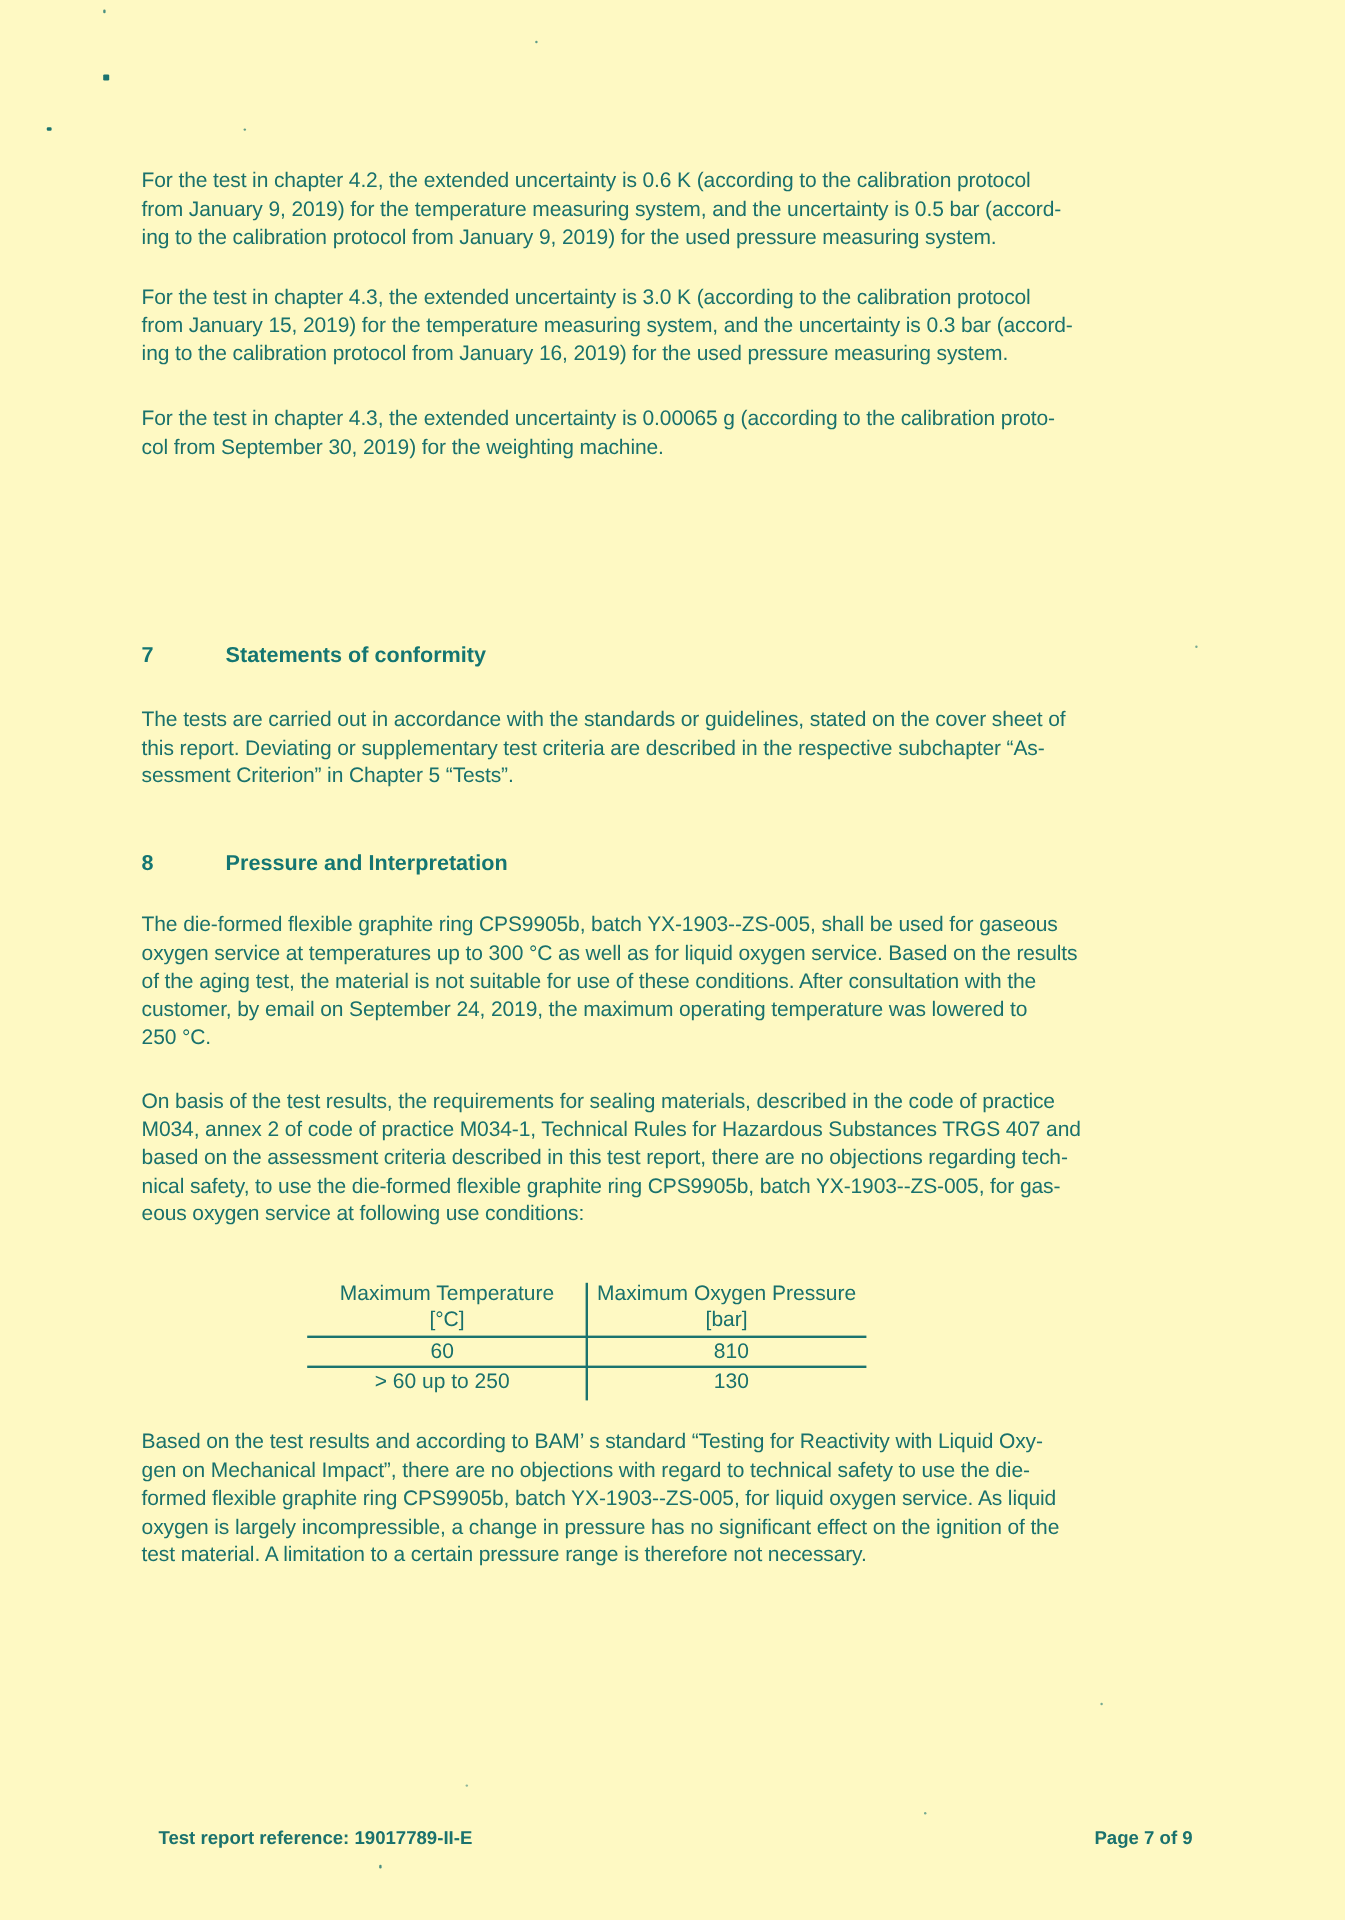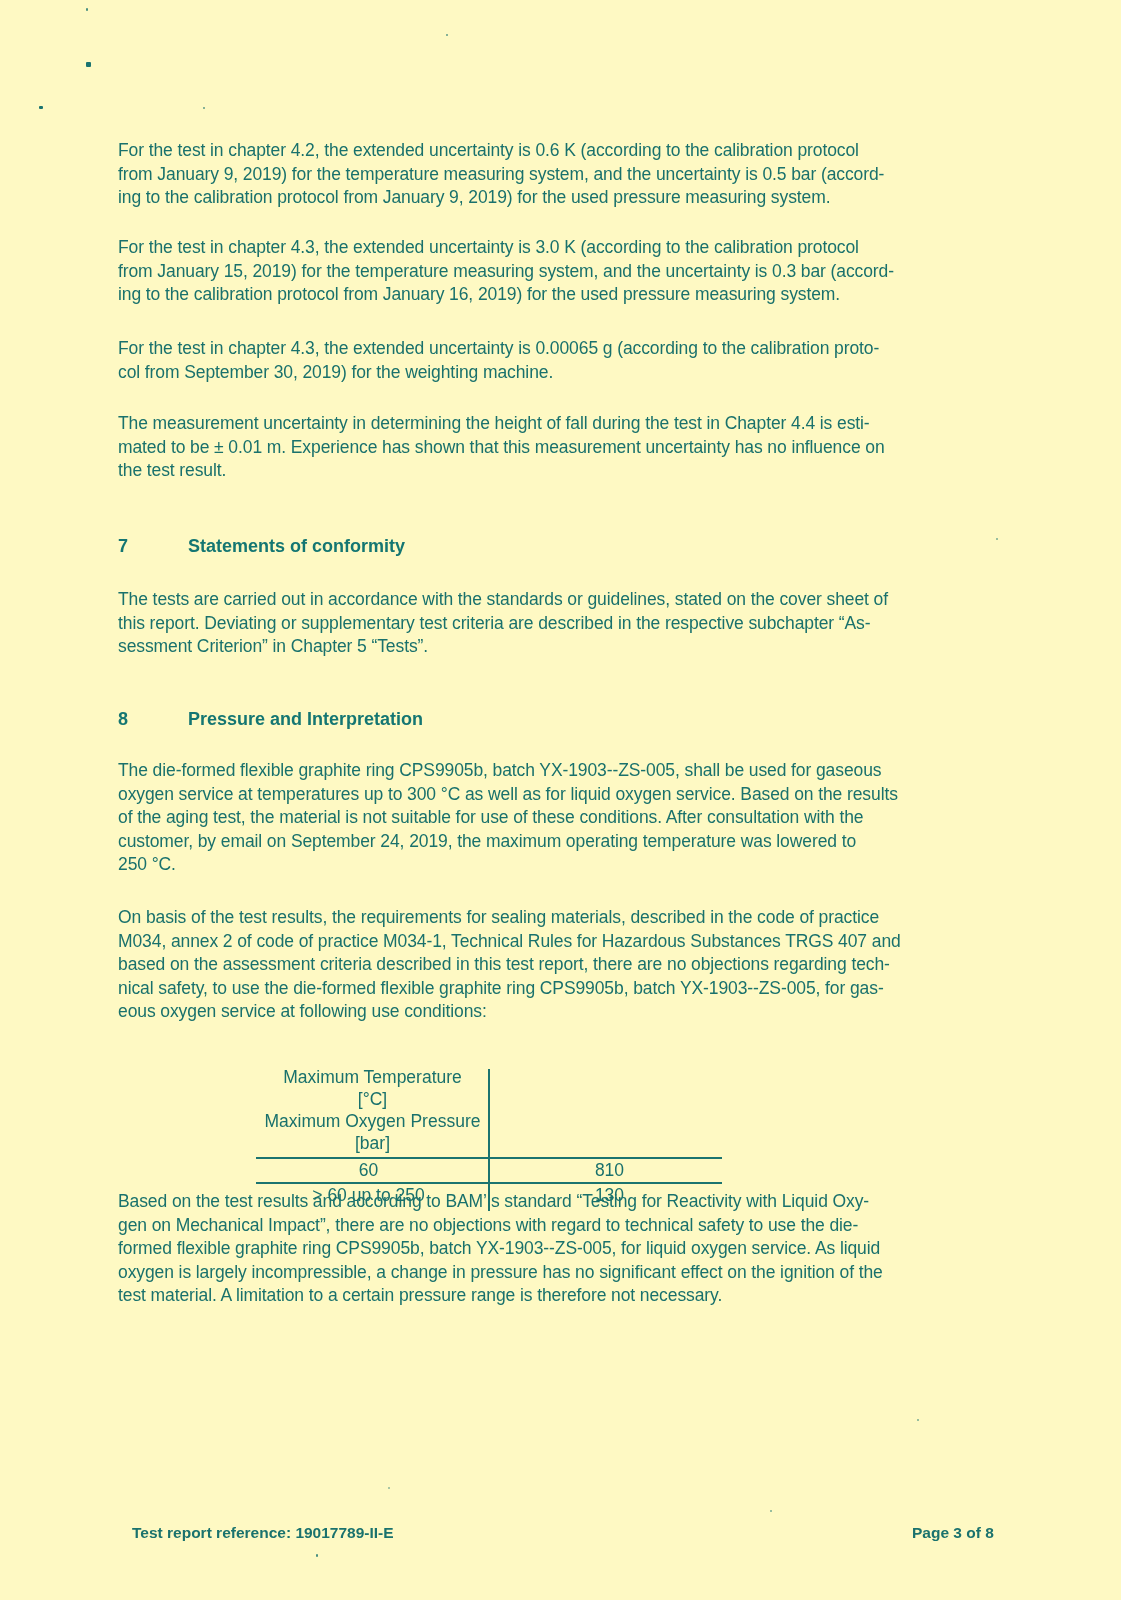--- a/index.html
+++ b/index.html
@@ -34,21 +34,21 @@
   .doc-table{
     position:absolute;
     left:256px;
     top:1066px;
     width:466px;
     font-size:17.5px;
     color:#19716c;
   }
   .t-row{display:flex;text-align:center;}
   .t-cell{width:50%;}
-  .t-head{line-height:22px;padding-bottom:3px;border-bottom:2.5px solid #1b746f;flex-direction:column;}
+  .t-head{line-height:22px;padding-bottom:3px;border-bottom:2.5px solid #1b746f;}
   .t-data{line-height:23px;height:23px;gap:16px;}
   .t-border{border-bottom:2.5px solid #1b746f;}
   .t-divider{
     position:absolute;
     left:calc(50% - 1px);
     top:3px;bottom:-4px;
     width:2px;
     background:#1b746f;
   }
   .footer-left{
@@ -78,23 +78,20 @@
 from January 9, 2019) for the temperature measuring system, and the uncertainty is 0.5 bar (accord-
 ing to the calibration protocol from January 9, 2019) for the used pressure measuring system.</p>
 
   <p class="body-text" style="top:236px">For the test in chapter 4.3, the extended uncertainty is 3.0 K (according to the calibration protocol
 from January 15, 2019) for the temperature measuring system, and the uncertainty is 0.3 bar (accord-
 ing to the calibration protocol from January 16, 2019) for the used pressure measuring system.</p>
 
   <p class="body-text" style="top:337px">For the test in chapter 4.3, the extended uncertainty is 0.00065 g (according to the calibration proto-
 col from September 30, 2019) for the weighting machine.</p>
 
-  <p class="body-text" style="top:412px">The measurement uncertainty in determining the height of fall during the test in Chapter 4.4 is esti-
-mated to be ± 0.01 m. Experience has shown that this measurement uncertainty has no influence on
-the test result.</p>
 
   <div class="heading" style="top:536px">
     <span class="hnum">7</span>
     <span class="htitle">Statements of conformity</span>
   </div>
 
   <p class="body-text" style="top:588px">The tests are carried out in accordance with the standards or guidelines, stated on the cover sheet of
 this report. Deviating or supplementary test criteria are described in the respective subchapter “As-
 sessment Criterion” in Chapter 5 “Tests”.</p>
 
@@ -137,21 +134,21 @@
     </div>
   </div>
 
   <p class="body-text" style="top:1190px">Based on the test results and according to BAM’ s standard “Testing for Reactivity with Liquid Oxy-
 gen on Mechanical Impact”, there are no objections with regard to technical safety to use the die-
 formed flexible graphite ring CPS9905b, batch YX-1903--ZS-005, for liquid oxygen service. As liquid
 oxygen is largely incompressible, a change in pressure has no significant effect on the ignition of the
 test material. A limitation to a certain pressure range is therefore not necessary.</p>
 
   <div class="footer-left">Test report reference: 19017789-II-E</div>
-  <div class="footer-right">Page 3 of 8</div>
+  <div class="footer-right">Page 7 of 9</div>
 
   <div class="speck" style="left:86px;top:8px;width:2px;height:3px;opacity:.8"></div>
   <div class="speck" style="left:86px;top:62px;width:5px;height:5px"></div>
   <div class="speck" style="left:39px;top:106px;width:4px;height:3px"></div>
   <div class="speck" style="left:203px;top:107px;width:2px;height:2px;opacity:.7"></div>
   <div class="speck" style="left:446px;top:34px;width:2px;height:2px;opacity:.7"></div>
   <div class="speck" style="left:996px;top:538px;width:2px;height:2px;opacity:.6"></div>
 
   <div class="speck" style="left:917px;top:1419px;width:2px;height:2px;opacity:.6"></div>
   <div class="speck" style="left:316px;top:1554px;width:2px;height:3px;opacity:.8"></div>

